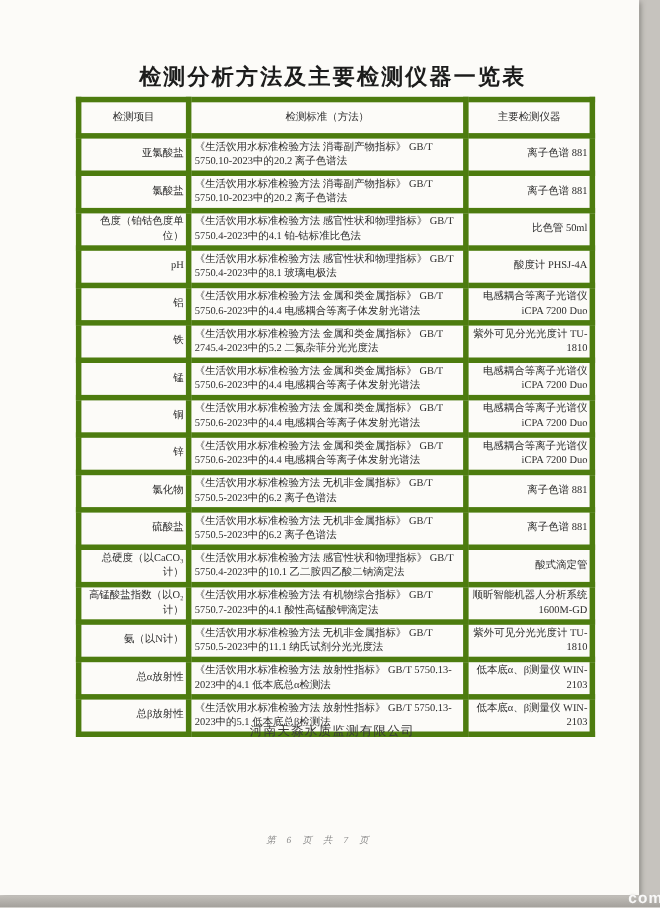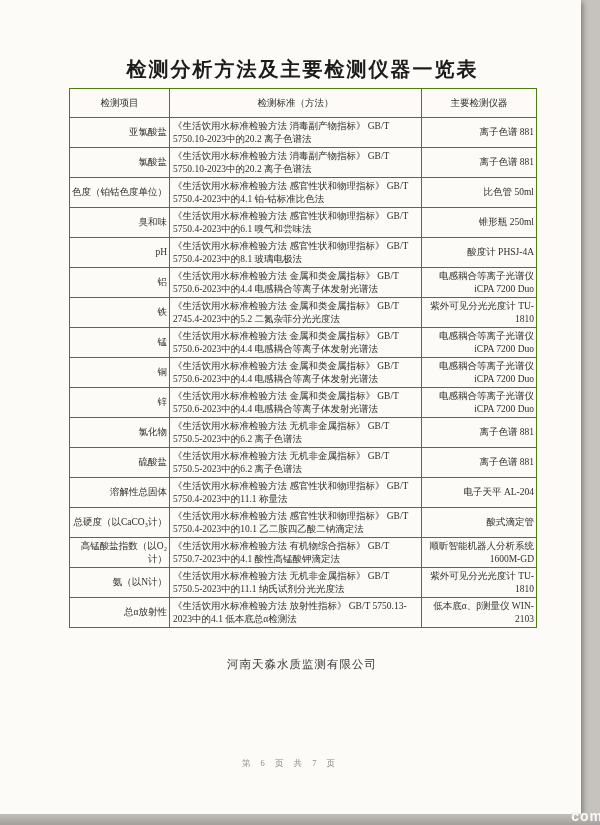--- a/index.html
+++ b/index.html
@@ -31,21 +31,21 @@
   .tbl{
     position:absolute;left:69px;top:88px;
     width:467px;
     border-collapse:collapse;
     table-layout:fixed;
   }
   .tbl col.c1{width:100px;}
   .tbl col.c2{width:252px;}
   .tbl col.c3{width:115px;}
   .tbl th,.tbl td{
-    border:1px solid #4d7c0f;
+    border:5px solid #4d7c0f;
     font-size:9.5px;
     line-height:12.5px;
     color:#2e2e2e;
     font-weight:normal;
     padding:2px 2px;
     vertical-align:middle;
     overflow:hidden;
   }
   .tbl thead th{height:24px;text-align:center;}
   .tbl tbody tr{height:27px;}
@@ -57,20 +57,21 @@
     font-size:11.5px;
     letter-spacing:1px;
     color:#3a3a3a;
   }
   .page-footer{
     position:absolute;left:0;top:758px;width:581px;
     text-align:center;
     font-size:8.5px;
     letter-spacing:4px;
     color:#8a8a8a;
+    font-style:italic;
   }
   .watermark{
     position:absolute;right:-3px;bottom:1px;
     font-family:"Liberation Sans","DejaVu Sans",sans-serif;
     font-size:14px;font-weight:bold;
     color:rgba(255,255,255,0.9);
     text-shadow:0 0 2px rgba(190,188,184,0.7);
     letter-spacing:1px;
   }
 </style>
@@ -105,25 +106,20 @@
         <td class="item">氯酸盐</td>
         <td class="method">《生活饮用水标准检验方法 消毒副产物指标》 GB/T 5750.10-2023中的20.2 离子色谱法</td>
         <td class="instr">离子色谱 881</td>
       </tr>
     <tr>
         <td class="item">色度（铂钴色度单位）</td>
         <td class="method">《生活饮用水标准检验方法 感官性状和物理指标》 GB/T 5750.4-2023中的4.1 铂-钴标准比色法</td>
         <td class="instr">比色管 50ml</td>
       </tr>
     <tr>
-        <td class="item">臭和味</td>
-        <td class="method">《生活饮用水标准检验方法 感官性状和物理指标》 GB/T 5750.4-2023中的6.1 嗅气和尝味法</td>
-        <td class="instr">锥形瓶 250ml</td>
-      </tr>
-    <tr>
         <td class="item">pH</td>
         <td class="method">《生活饮用水标准检验方法 感官性状和物理指标》 GB/T 5750.4-2023中的8.1 玻璃电极法</td>
         <td class="instr">酸度计 PHSJ-4A</td>
       </tr>
     <tr>
         <td class="item">铝</td>
         <td class="method">《生活饮用水标准检验方法 金属和类金属指标》 GB/T 5750.6-2023中的4.4 电感耦合等离子体发射光谱法</td>
         <td class="instr">电感耦合等离子光谱仪 iCPA 7200 Duo</td>
       </tr>
     <tr>
@@ -150,44 +146,44 @@
         <td class="item">氯化物</td>
         <td class="method">《生活饮用水标准检验方法 无机非金属指标》 GB/T 5750.5-2023中的6.2 离子色谱法</td>
         <td class="instr">离子色谱 881</td>
       </tr>
     <tr>
         <td class="item">硫酸盐</td>
         <td class="method">《生活饮用水标准检验方法 无机非金属指标》 GB/T 5750.5-2023中的6.2 离子色谱法</td>
         <td class="instr">离子色谱 881</td>
       </tr>
     <tr>
-        <td class="item">溶解性总固体</td>
-        <td class="method">《生活饮用水标准检验方法 感官性状和物理指标》 GB/T 5750.4-2023中的11.1 称量法</td>
-        <td class="instr">电子天平 AL-204</td>
-      </tr>
-    <tr>
         <td class="item">总硬度（以CaCO₃计）</td>
         <td class="method">《生活饮用水标准检验方法 感官性状和物理指标》 GB/T 5750.4-2023中的10.1 乙二胺四乙酸二钠滴定法</td>
         <td class="instr">酸式滴定管</td>
       </tr>
     <tr>
         <td class="item">高锰酸盐指数（以O₂计）</td>
         <td class="method">《生活饮用水标准检验方法 有机物综合指标》 GB/T 5750.7-2023中的4.1 酸性高锰酸钾滴定法</td>
         <td class="instr">顺昕智能机器人分析系统 1600M-GD</td>
       </tr>
     <tr>
         <td class="item">氨（以N计）</td>
         <td class="method">《生活饮用水标准检验方法 无机非金属指标》 GB/T 5750.5-2023中的11.1 纳氏试剂分光光度法</td>
         <td class="instr">紫外可见分光光度计 TU-1810</td>
       </tr>
     <tr>
         <td class="item">总α放射性</td>
         <td class="method">《生活饮用水标准检验方法 放射性指标》 GB/T 5750.13-2023中的4.1 低本底总α检测法</td>
         <td class="instr">低本底α、β测量仪 WIN-2103</td>
       </tr>
+    <tr>
+        <td class="item">总β放射性</td>
+        <td class="method">《生活饮用水标准检验方法 放射性指标》 GB/T 5750.13-2023中的5.1 低本底总β检测法</td>
+        <td class="instr">低本底α、β测量仪 WIN-2103</td>
+      </tr>
   </tbody>
 </table>
 
 <div class="company-line">河南天淼水质监测有限公司</div>
 
 <div class="page-footer">第 6 页  共 7 页</div>
 
 <div class="watermark">com</div>
 
 </body></html>

